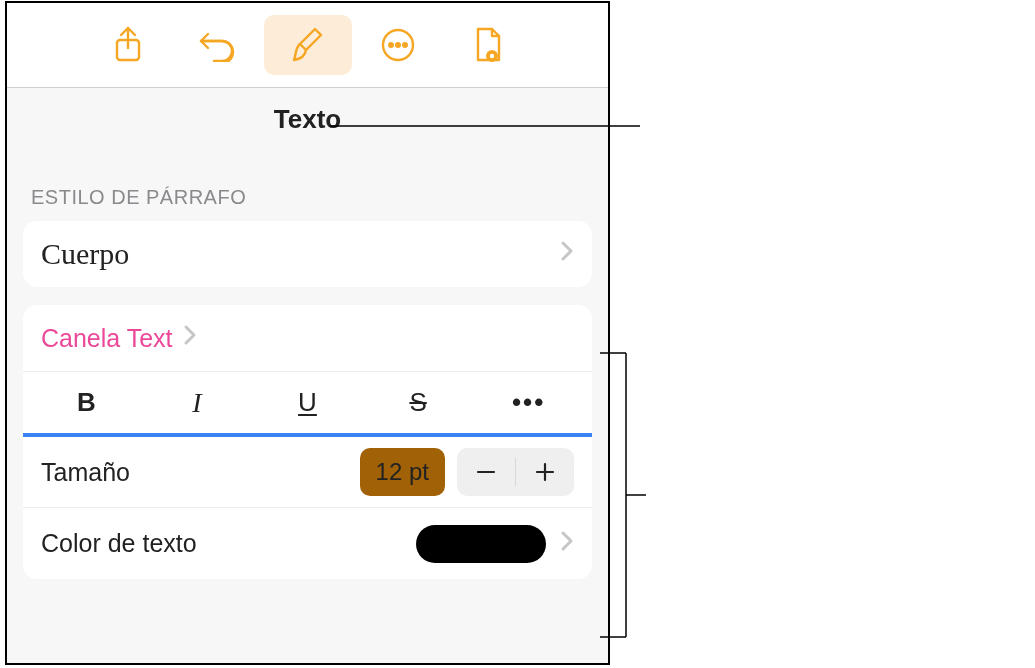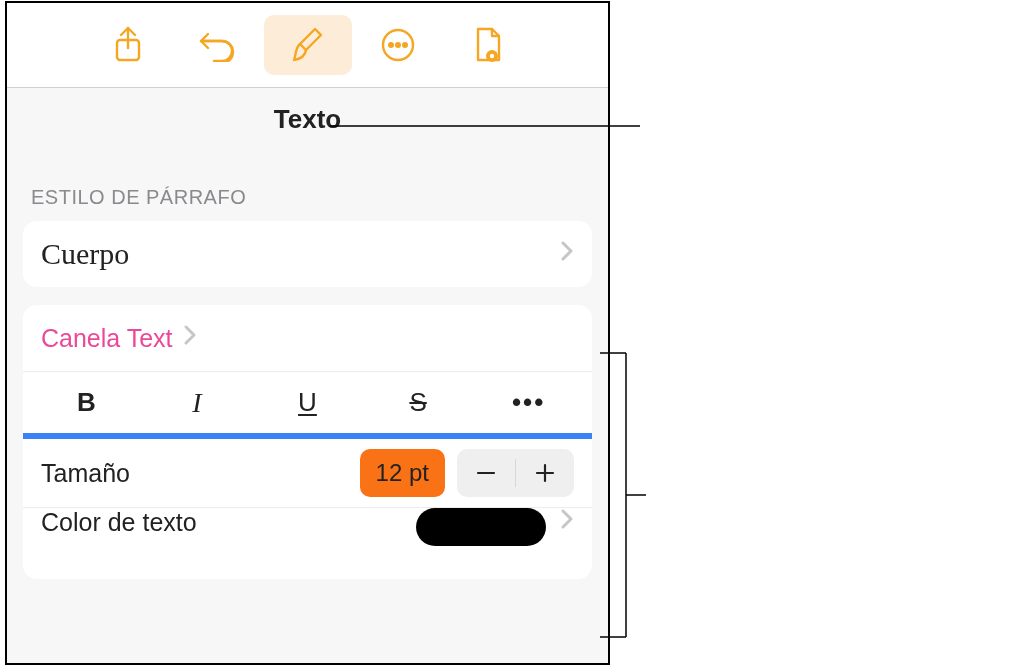--- a/index.html
+++ b/index.html
@@ -112,29 +112,29 @@
     .fmt-bold { font-weight: 800; }
     .fmt-italic { font-style: italic; font-family: Georgia, serif; font-size:28px; }
     .fmt-underline { text-decoration: underline; text-underline-offset:3px; }
     .fmt-strike { text-decoration: line-through; }
     .fmt-more { letter-spacing: 2px; font-weight:700; }
     .size-row {
       display: flex;
       align-items: center;
       height: 74px;
       padding: 0 18px;
-      border-top: 6px solid #3b82f6;
+      border-top: 4px solid #3b82f6;
     }
     .size-label {
       font-size: 25px;
       color: #222;
       flex: 1;
     }
     .size-value-box {
-      background: #f97316;
+      background: #a16207;
       border-radius: 10px;
       padding: 10px 16px;
       font-size: 24px;
       color: #222;
       margin-right: 12px;
     }
     .stepper {
       display: flex;
       background: #efeff0;
       border-radius: 10px;
@@ -150,20 +150,21 @@
       font-weight:400;
       color: #222;
     }
     .stepper-sep {
       width: 1px;
       background: #d8d8d8;
       margin: 10px 0;
     }
     .color-row {
       display: flex;
+      align-items: center;
       height: 72px;
       padding: 0 18px 0 18px;
       border-top: 1px solid #ececec;
     }
     .color-label {
       font-size: 25px;
       color: #222;
       flex: 1;
     }
     .color-swatch {

